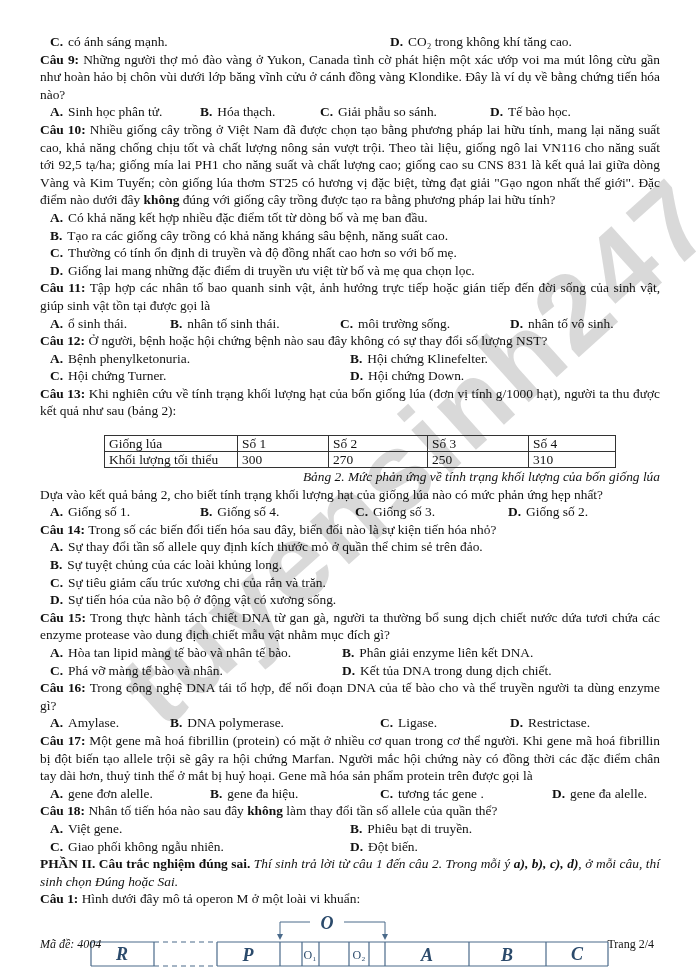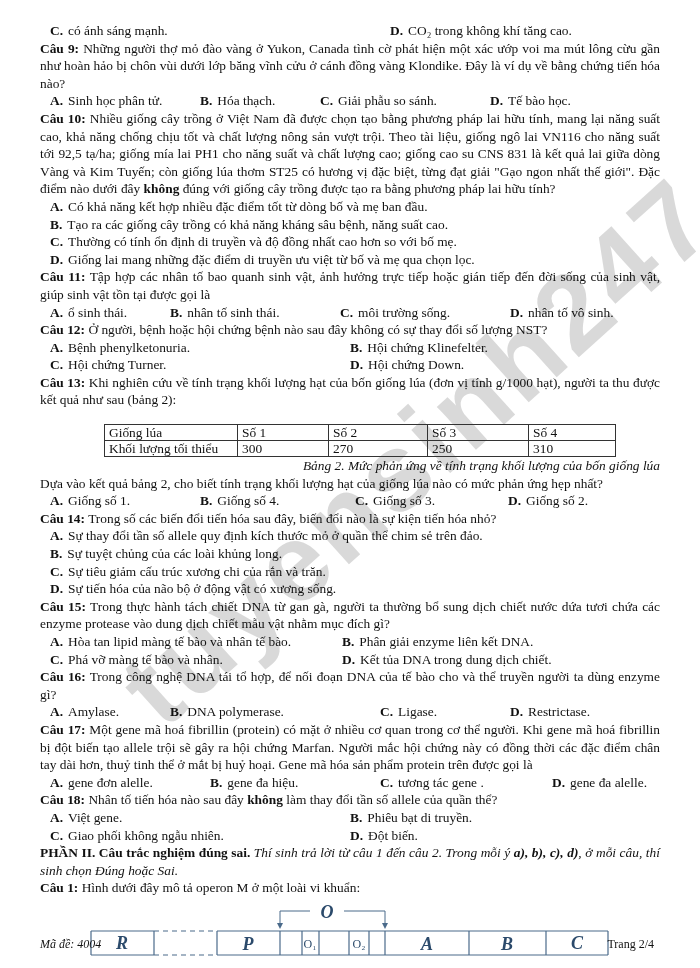--- a/index.html
+++ b/index.html
@@ -43,21 +43,21 @@
 </style>
 </head>
 <body>
 
 <div class="page">
 
   <div class="watermark">tuyensinh247.com</div>
 
   <div class="content">
 
-    <div class="opts2" style="margin-top:2px">
+    <div class="opts2" style="margin-top:13px">
       <span style="width:340px"><span class="lbl">C.</span><span>có ánh sáng mạnh.</span></span>
       <span><span class="lbl">D.</span><span>CO₂ trong không khí tăng cao.</span></span>
     </div>
 
     <p class="q"><b>Câu 9:</b> <span>Những người thợ mỏ đào vàng ở Yukon, Canada tình cờ phát hiện một xác ướp voi ma mút lông cừu gần như hoàn hảo bị chôn vùi dưới lớp băng vĩnh cửu ở cánh đồng vàng Klondike. Đây là ví dụ về bằng chứng tiến hóa nào?</span></p>
     <div class="opts4">
       <span style="width:150px"><span class="lbl">A.</span><span>Sinh học phân tử.</span></span>
       <span style="width:120px"><span class="lbl">B.</span><span>Hóa thạch.</span></span>
       <span style="width:170px"><span class="lbl">C.</span><span>Giải phẫu so sánh.</span></span>
       <span><span class="lbl">D.</span><span>Tế bào học.</span></span>

